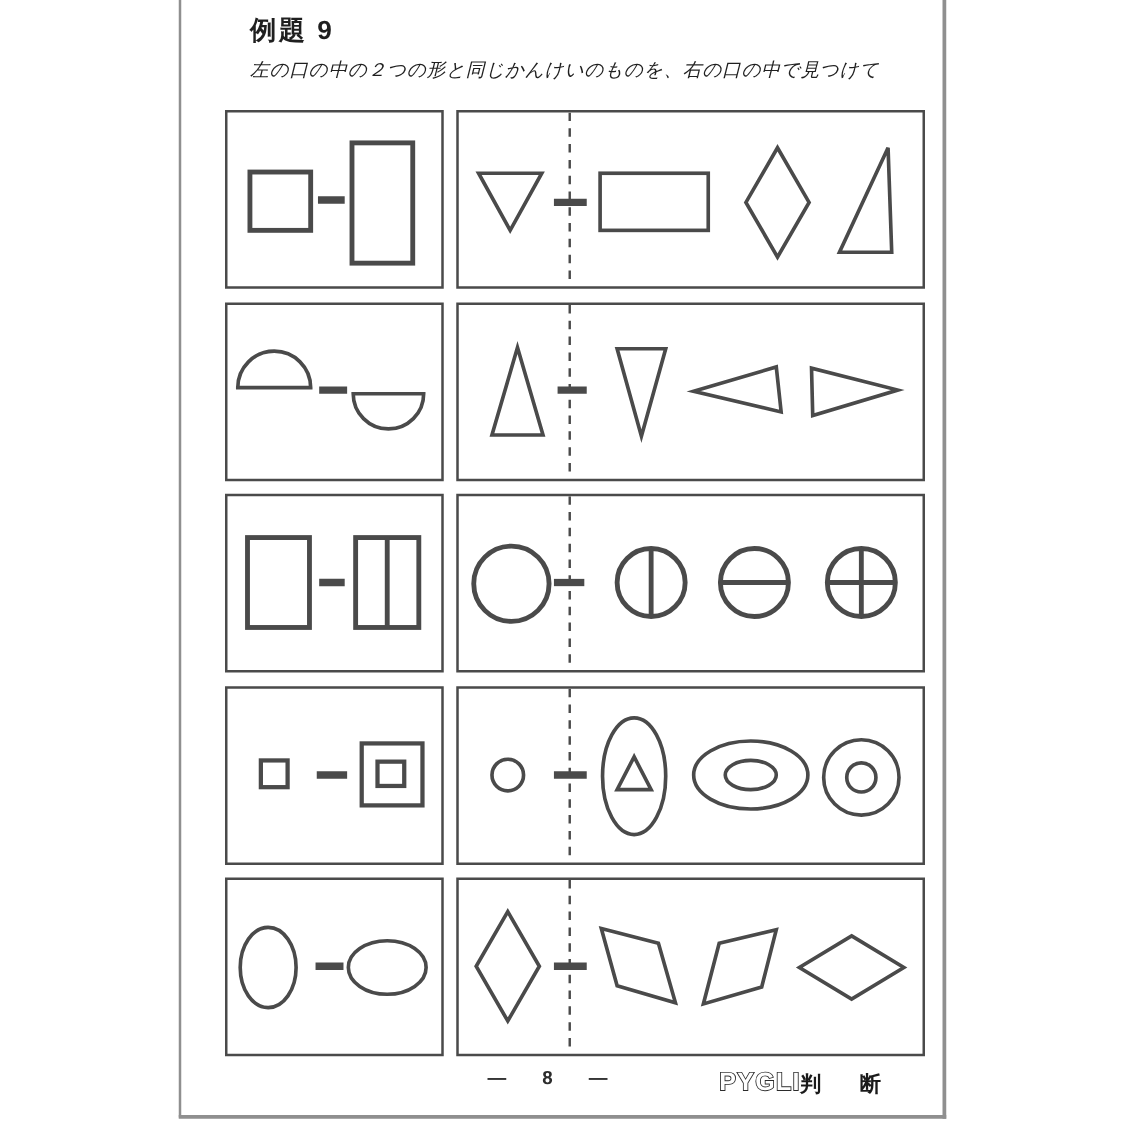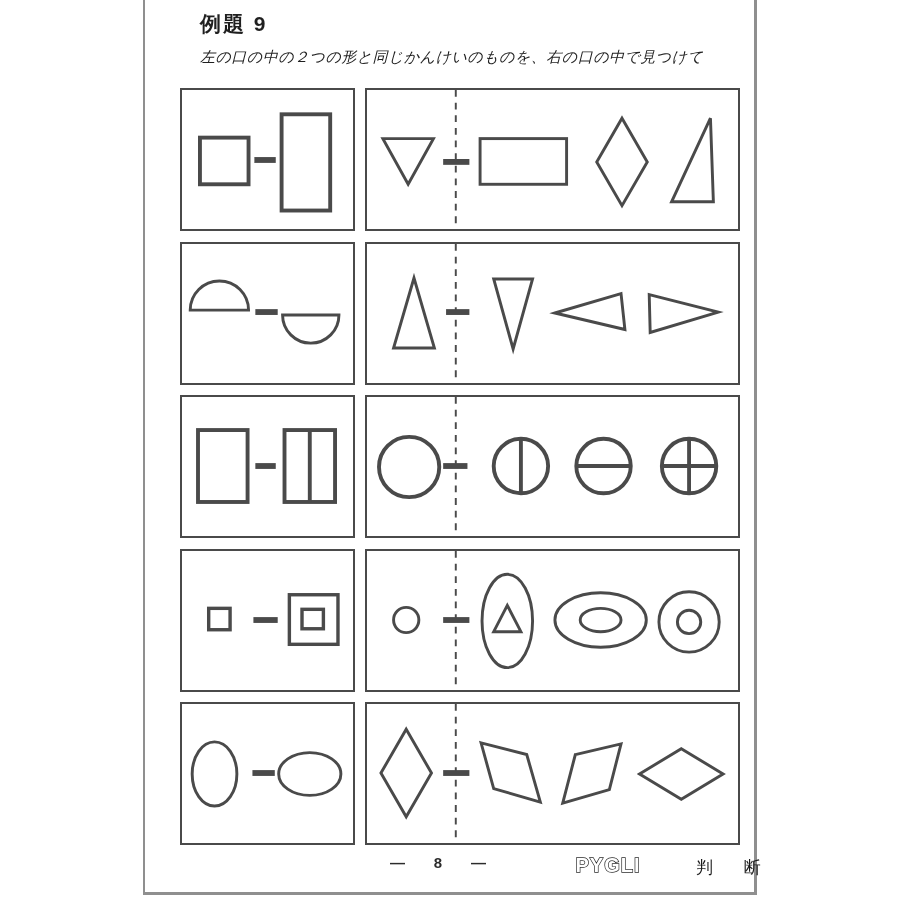--- a/index.html
+++ b/index.html
@@ -17,21 +17,21 @@
   #page-title{font-size:21px;font-weight:bold;letter-spacing:2px;margin:0 0 8px 0;}
   .instr{font-size:15px;line-height:1.45;margin:0;letter-spacing:0.5px;font-style:italic;}
   .box{position:absolute;background:#fff;border:2px solid var(--ink);box-sizing:border-box;}
   #footer-pagenum{
     position:absolute;left:390px;top:854px;width:96px;display:flex;
     justify-content:space-between;align-items:center;
     font-size:15px;font-weight:bold;color:#2c2c2c;
   }
   #brand-logo{position:absolute;left:569px;top:851px;}
   #footer-category{
-    position:absolute;left:696px;top:856px;font-size:17px;font-weight:normal;
+    position:absolute;left:640px;top:856px;font-size:17px;font-weight:bold;
     letter-spacing:13px;color:#1a1a1a;white-space:nowrap;
   }
 </style>
 </head>
 <body>
 
 <div class="frame-line" id="frame-left"></div>
 <div class="frame-line" id="frame-right"></div>
 <div class="frame-line" id="frame-bottom"></div>
 

